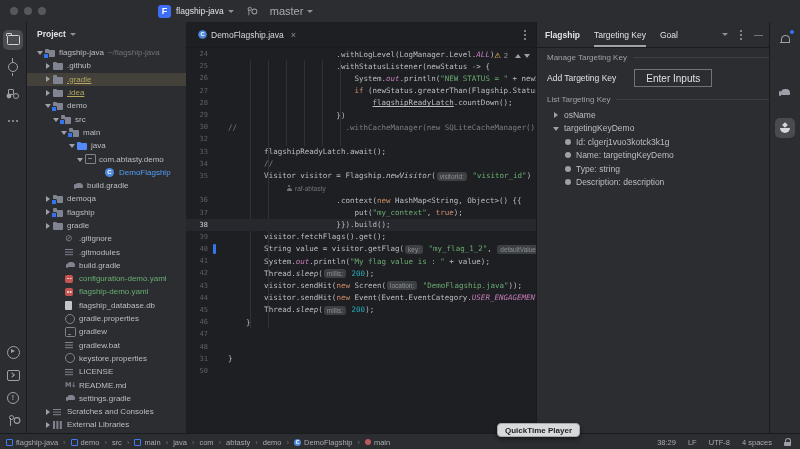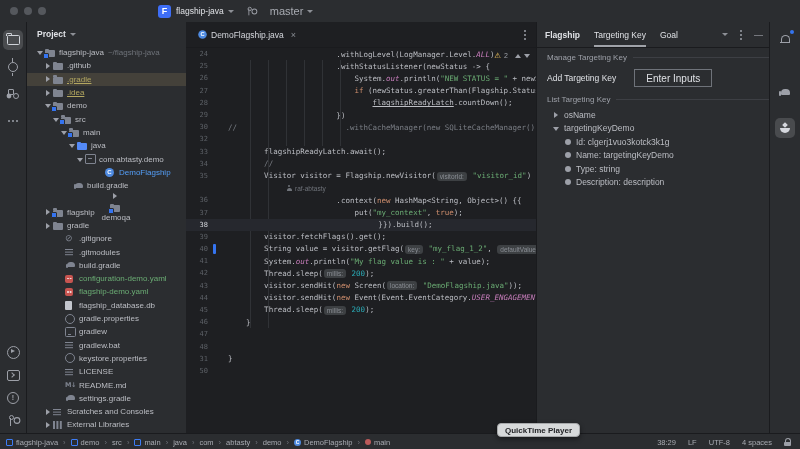--- a/index.html
+++ b/index.html
@@ -110,27 +110,27 @@
   .ic-library{width:9px;height:9px;position:relative;}
   .ic-library::before{content:"";position:absolute;left:0;top:0.5px;width:2px;height:8px;background:#7f8490;box-shadow:3.4px 0 0 #7f8490,6.8px 0 0 #7f8490;}
   
   .editor{position:absolute;left:186px;top:22px;width:350px;height:411px;background:#1e1f22;overflow:hidden;}
   .tabbar{height:25px;border-bottom:1px solid #1a1b1e;display:flex;align-items:center;position:relative;}
   .tab{display:flex;align-items:center;gap:4px;padding:0 8px 0 12px;height:100%;font-size:8.5px;color:#d5d7dd;}
   .tab .close{color:#8a8e95;font-size:9px;margin-left:3px;}
   .tab-kebab{position:absolute;right:8px;}
   .code{position:absolute;left:0;top:26px;right:0;font-family:"DejaVu Sans Mono",monospace;font-size:7.5px;}
   .cl{height:12.2px;display:flex;align-items:center;white-space:pre;position:relative;}
-  .cl.current{background:#26282e;gap:42px;}
+  .cl.current{background:#26282e;}
   .ln{flex:0 0 22px;text-align:right;color:#5c6066;font-size:7px;}
   .cl.current .ln{color:#d5d7dd;}
   .ctext{padding-left:20px;overflow:hidden;}
   .vcsbar{position:absolute;left:27px;top:1px;width:2.5px;height:10px;background:#3574f0;border-radius:1px;}
   .c-p{color:#bcbec4;} .c-kw{color:#cf8e6d;} .c-str{color:#6aab73;} .c-num{color:#2aacb8;}
-  .c-cm{color:#7a7e85;} .c-field{color:#c77dbb;font-style:italic;} .c-it{margin-top:16px;}
+  .c-cm{color:#7a7e85;} .c-field{color:#c77dbb;font-style:italic;} .c-it{font-style:italic;margin-top:16px;}
   .c-ul{text-decoration:underline;}
   .chip{display:inline-block;background:#3d4043;color:#8a8e95;border-radius:3px;padding:0 3px;
         font-family:"Liberation Sans",sans-serif;font-size:6.5px;line-height:9px;vertical-align:middle;margin:0 1px;}
   .inlay{height:12.2px;display:flex;align-items:center;padding-left:100px;color:#6f737a;
          font-family:"Liberation Sans",sans-serif;font-size:6.5px;gap:3px;}
   .ic-author{width:6px;height:7px;position:relative;}
   .ic-author::before{content:"";position:absolute;left:1.7px;top:0;width:2.6px;height:2.6px;border-radius:50%;background:#6f737a;}
   .ic-author::after{content:"";position:absolute;left:0.5px;top:3.4px;width:5px;height:3px;background:#6f737a;border-radius:2.5px 2.5px 0 0;}
   .guide{position:absolute;width:1px;background:#303236;}
   .inspect{position:absolute;right:6px;top:29px;display:flex;align-items:center;gap:3px;font-size:7px;color:#9da0a8;}
@@ -296,21 +296,21 @@
             <span class="ic-class"></span>
           </span>
           <span class="lab open-file">DemoFlagship</span>
         </div>
         <div class="trow" style="padding-left: 46px;">
           <span class="ticon">
             <span class="ic-gradle"></span>
           </span>
           <span class="lab">build.gradle</span>
         </div>
-        <div class="trow" style="padding-left: 16px; flex-direction: column;">
+        <div class="trow" style="padding-left: 16px;">
           <span class="tchev right"></span>
           <span class="ticon">
             <span class="ic-folder"></span>
             <span class="mod-badge"></span>
           </span>
           <span class="lab">demoqa</span>
         </div>
         <div class="trow" style="padding-left: 16px;">
           <span class="tchev right"></span>
           <span class="ticon">

